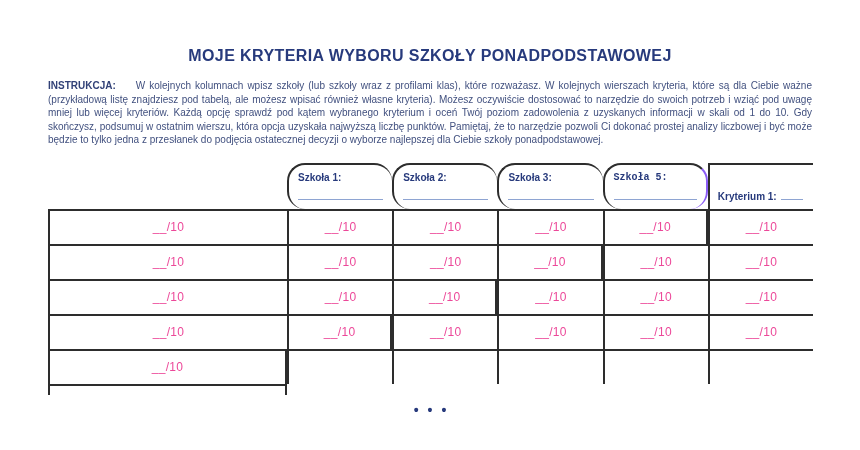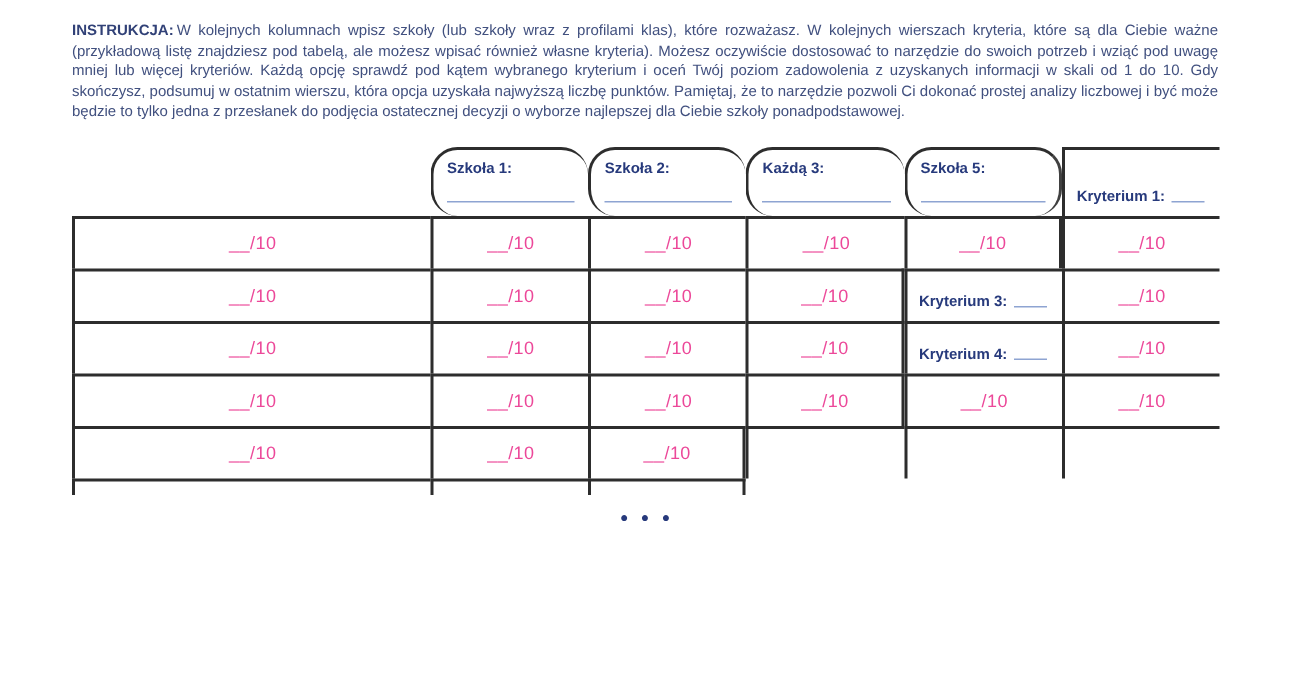--- a/index.html
+++ b/index.html
@@ -27,21 +27,21 @@
     margin: 14px 48px 0 48px;
     width: 764px;
     font-size: 10px;
     line-height: 13.6px;
     text-align: justify;
     color: #41507f;
   }
   .instructions .instr-label {
     font-weight: bold;
     color: #314177;
-    margin-right: 2px;
+    margin-right: 20px;
   }
 
   
   .score-table {
     margin: 16px 47px 0 48px;
     width: 765px;
     display: grid;
     grid-template-columns: 239px repeat(5, 1fr);
     grid-template-rows: 46px repeat(5, 35px) 11px;
   }
@@ -53,21 +53,21 @@
   
   .head-cell {
     border-top: 2px solid #2d2d2d;
     border-left: 2px solid #2d2d2d;
     display: flex;
     flex-direction: column;
     justify-content: space-between;
     padding: 7px 9px 9px 9px;
     border-radius: 18px;
   }
-  .head-cell.last { border-right: 2px solid #404040; }
+  .head-cell.last { border-right: 2px solid #8b5cf6; font-family: Liberation Mono, monospace; }
   .head-label {
     font-size: 10px;
     font-weight: bold;
     color: #273a7c;
   }
   .name-blank {
     height: 0;
     border-bottom: 1.6px solid #8ea4d2;
     width: 100%;
   }
@@ -122,37 +122,38 @@
     letter-spacing: 9px;
     color: #273a7c;
     text-indent: 9px; 
   }
 </style>
 </head>
 <body>
 
 <div class="page">
 
+  <div class="doc-title">MOJE KRYTERIA WYBORU SZKOŁY PONADPODSTAWOWEJ</div>
 
   <p class="instructions"><span class="instr-label">INSTRUKCJA:</span><span>W kolejnych kolumnach wpisz szkoły (lub szkoły wraz z profilami klas), które rozważasz. W kolejnych wierszach kryteria, które są dla Ciebie ważne (przykładową listę znajdziesz pod tabelą, ale możesz wpisać również własne kryteria). Możesz oczywiście dostosować to narzędzie do swoich potrzeb i wziąć pod uwagę mniej lub więcej kryteriów. Każdą opcję sprawdź pod kątem wybranego kryterium i oceń Twój poziom zadowolenia z uzyskanych informacji w skali od 1 do 10. Gdy skończysz, podsumuj w ostatnim wierszu, która opcja uzyskała najwyższą liczbę punktów. Pamiętaj, że to narzędzie pozwoli Ci dokonać prostej analizy liczbowej i być może będzie to tylko jedna z przesłanek do podjęcia ostatecznej decyzji o wyborze najlepszej dla Ciebie szkoły ponadpodstawowej.</span></p>
 
   <div class="score-table">
 
     <div class="cell corner"></div>
 
     <div class="cell head-cell">
       <span class="head-label">Szkoła 1:</span>
       <span class="name-blank"></span>
     </div>
     <div class="cell head-cell">
       <span class="head-label">Szkoła 2:</span>
       <span class="name-blank"></span>
     </div>
     <div class="cell head-cell">
-      <span class="head-label">Każdą 3:</span>
+      <span class="head-label">Szkoła 3:</span>
       <span class="name-blank"></span>
     </div>
     <div class="cell head-cell last">
       <span class="head-label">Szkoła 5:</span>
       <span class="name-blank"></span>
     </div>
 
     <div class="cell crit-cell">
       <span class="crit-label">Kryterium 1:</span>
       <span class="crit-blank"></span>
@@ -162,34 +163,26 @@
     <div class="cell score-cell">__/10</div>
     <div class="cell score-cell">__/10</div>
     <div class="cell score-cell last">__/10</div>
 
     <div class="cell score-cell">__/10</div>
     <div class="cell score-cell">__/10</div>
     <div class="cell score-cell">__/10</div>
     <div class="cell score-cell">__/10</div>
     <div class="cell score-cell last">__/10</div>
 
-    <div class="cell crit-cell">
-      <span class="crit-label">Kryterium 3:</span>
-      <span class="crit-blank"></span>
-    </div>
-    <div class="cell score-cell">__/10</div>
-    <div class="cell score-cell">__/10</div>
-    <div class="cell score-cell">__/10</div>
-    <div class="cell score-cell">__/10</div>
-    <div class="cell score-cell last">__/10</div>
-
-    <div class="cell crit-cell">
-      <span class="crit-label">Kryterium 4:</span>
-      <span class="crit-blank"></span>
-    </div>
+    <div class="cell score-cell">__/10</div>
+    <div class="cell score-cell">__/10</div>
+    <div class="cell score-cell">__/10</div>
+    <div class="cell score-cell">__/10</div>
+    <div class="cell score-cell last">__/10</div>
+
     <div class="cell score-cell">__/10</div>
     <div class="cell score-cell">__/10</div>
     <div class="cell score-cell">__/10</div>
     <div class="cell score-cell">__/10</div>
     <div class="cell score-cell last">__/10</div>
 
     <div class="cell score-cell">__/10</div>
     <div class="cell score-cell">__/10</div>
     <div class="cell score-cell">__/10</div>
     <div class="cell score-cell">__/10</div>

